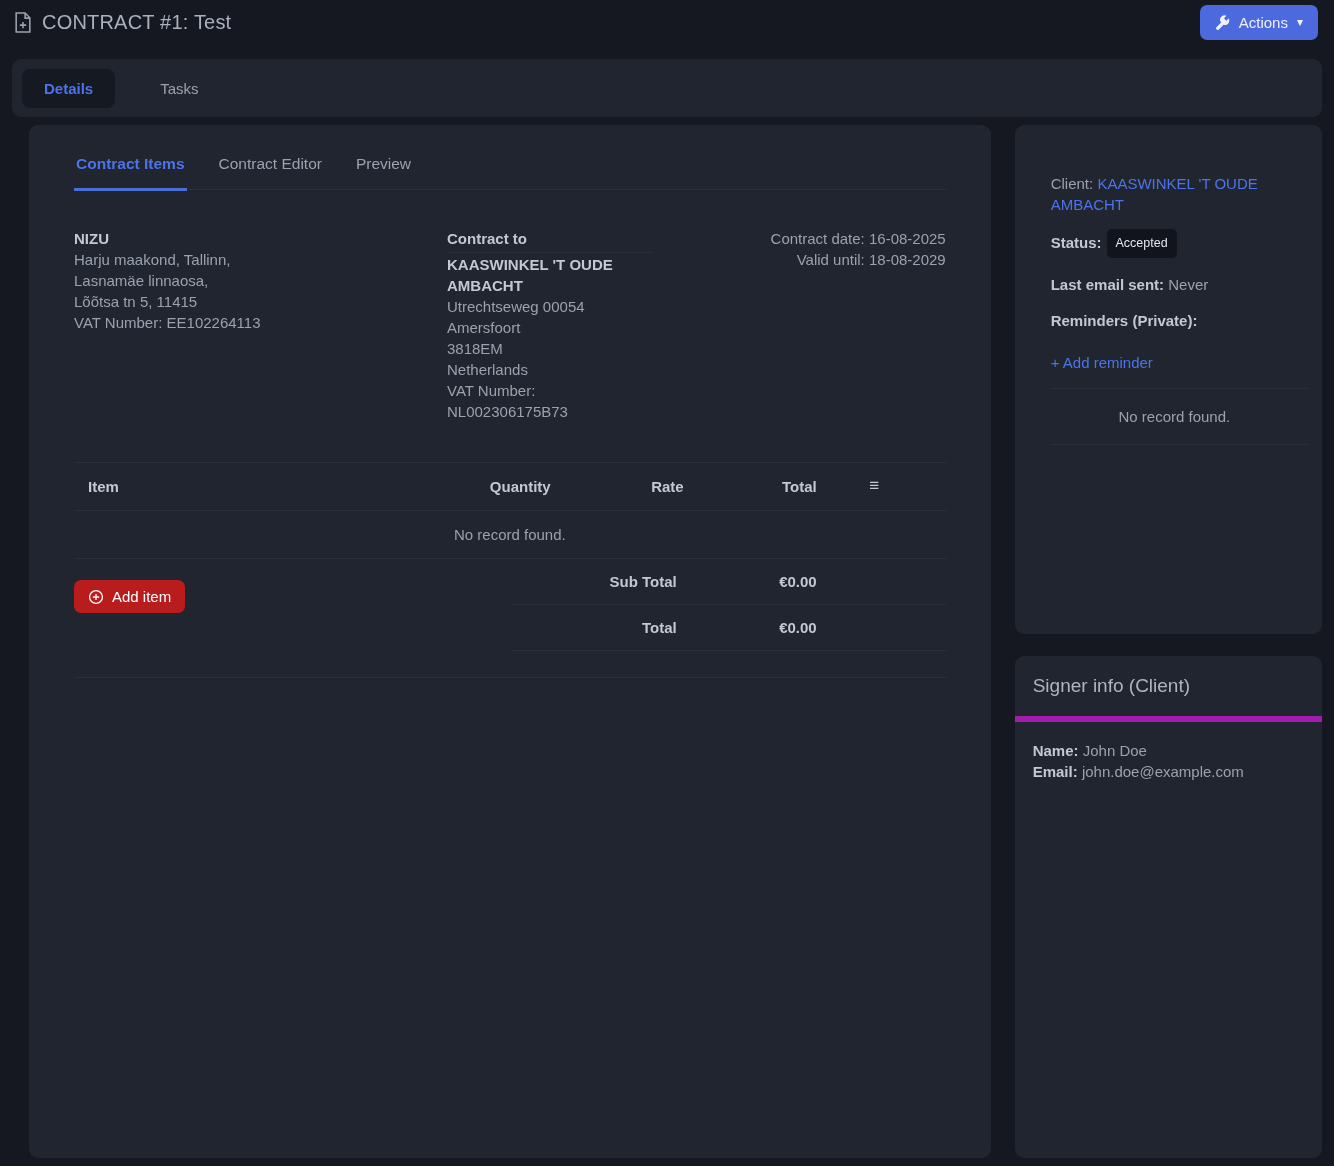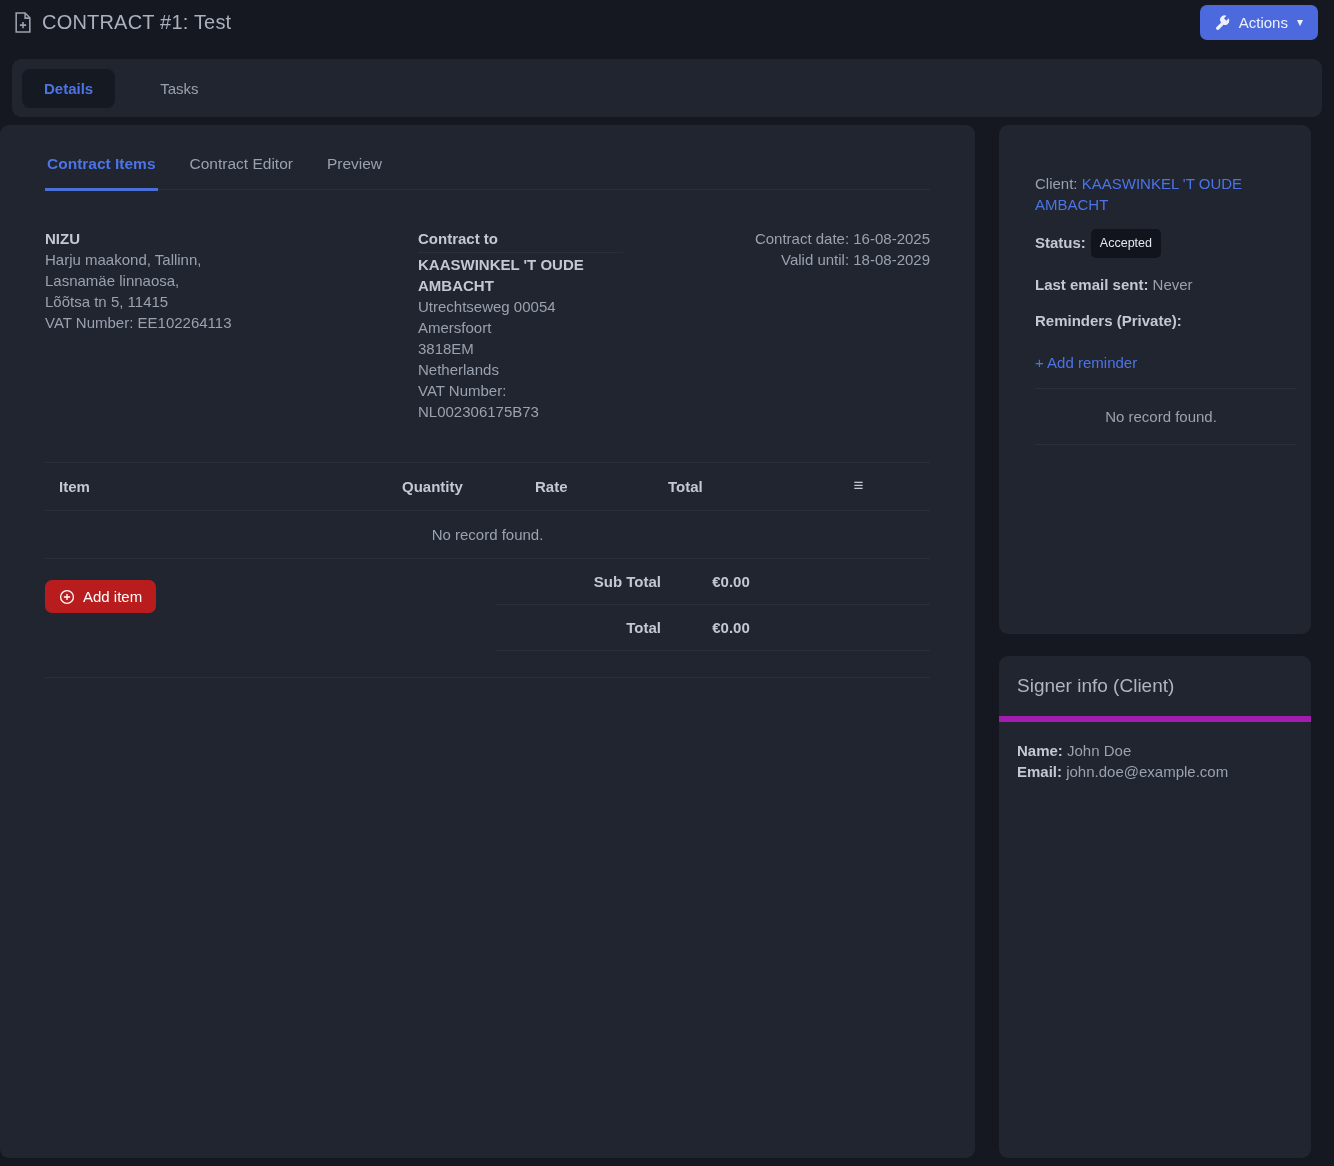--- a/index.html
+++ b/index.html
@@ -21,54 +21,54 @@
   }
   .caret { font-size:12px; line-height:1; }
   
   .page-tabs {
     margin:15px 12px 0 12px; height:58px; background:#20252f; border-radius:9px;
     display:flex; align-items:center; padding:0 10px; gap:23px;
   }
   .ptab { padding:11px 22px; border-radius:8px; color:#9aa1af; cursor:pointer; }
   .ptab.active { background:#151922; color:#4c74e8; font-weight:bold; }
   
-  .content { display:flex; gap:24px; margin:8px 12px 0 0; height:1033px; }
+  .content { display:flex; gap:24px; margin:8px 12px 0 29px; height:1033px; }
   .panel { background:#20252f; border-radius:9px; }
   .main-panel { width:975px; height:100%; padding:30px 45px 0 45px; }
   
   .ctabs { display:flex; gap:30px; border-bottom:1px solid #2a303b; }
   .ctab { font-size:15.5px; padding:0 2px 15px 2px; color:#9aa1af; cursor:pointer; }
   .ctab.active { color:#4c74e8; font-weight:bold; border-bottom:3px solid #4a6fd8; margin-bottom:-2px; }
   
   .addresses { display:flex; margin-top:38px; line-height:21px; }
   .addr-from { width:373px; }
   .addr-to { width:205px; }
   .addr-name { font-weight:bold; color:#c2c8d4; }
   .addr-label { font-weight:bold; color:#c2c8d4; border-bottom:1px solid #2a303b; padding-bottom:3px; margin-bottom:1px; }
   .dates { flex:1; text-align:right; line-height:21px; }
   
   .items { margin-top:40px; }
   .thead {
     display:grid; grid-template-columns:1fr 133px 133px 133px 115px;
     border-top:1px solid #2a303b; border-bottom:1px solid #2a303b;
     padding:15px 14px; font-weight:bold; color:#c2c8d4;
   }
-  .th-num { text-align:left; }
+  .th-num { text-align:right; }
   .th-icon { text-align:center; font-size:17px; line-height:15px; cursor:pointer; }
   .empty-row { text-align:center; padding:15px 0; border-bottom:1px solid #2a303b; color:#9aa1af; }
   .below { display:flex; justify-content:space-between; align-items:flex-start; }
   .btn-add {
     margin-top:21px; background:#b91c1c; color:#ffffff; border:none; border-radius:7px;
     padding:8px 14px; font-size:15px; font-family:inherit;
     display:flex; align-items:center; gap:8px; cursor:pointer;
   }
   .totals { width:434px; }
   .trow { display:grid; grid-template-columns:1fr 140px 115px; padding:14px 14px 14px 0; border-bottom:1px solid #2a303b; }
   .tlabel { text-align:right; font-weight:bold; color:#c2c8d4; }
-  .tval { text-align:center; font-weight:bold; color:#c2c8d4; }
+  .tval { text-align:right; font-weight:bold; color:#c2c8d4; }
   .bottom-divider { border-bottom:1px solid #2a303b; margin-top:26px; }
   
   .right-col { width:312px; display:flex; flex-direction:column; gap:22px; height:100%; }
   .side-panel { height:509px; padding:48px 24px 0 36px; line-height:21px; }
   .side-panel p { margin:0 0 15px 0; }
   .side-panel strong, .signer-body strong { color:#c2c8d4; }
   a.link { color:#4c74e8; text-decoration:none; cursor:pointer; }
   .badge {
     display:inline-block; background:#11141c; color:#e3e7ee; font-size:12.5px;
     padding:4px 9px; border-radius:5px; margin-left:5px; position:relative; top:-1px;

